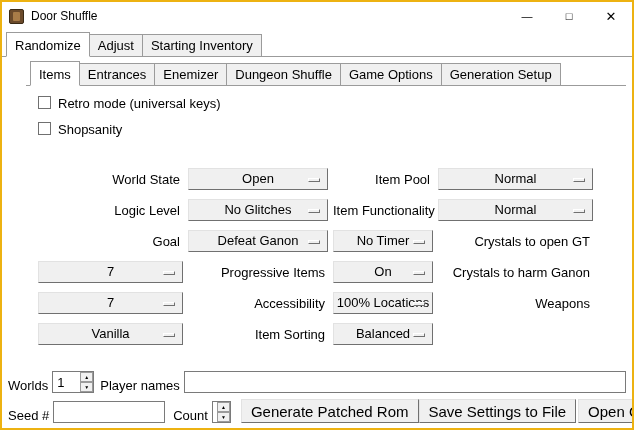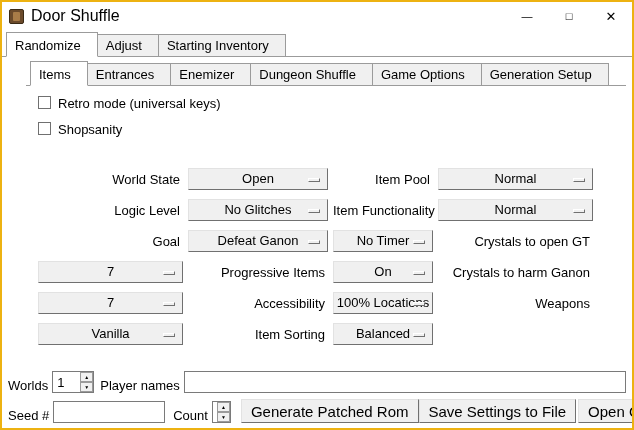--- a/index.html
+++ b/index.html
@@ -34,21 +34,21 @@
     position: relative;
     flex: 0 0 auto;
   }
   .app-icon::after {
     content: "";
     position: absolute;
     left: 3px; top: 2px; right: 3px; bottom: 2px;
     background: #a97c48;
     border-radius: 1px;
   }
-  .title-text { font-size: 16px; }
+  .title-text { font-size: 12px; }
   .win-controls { margin-left: auto; display: flex; height: 28px; }
   .win-btn {
     width: 42px; height: 28px;
     display: flex; align-items: center; justify-content: center;
     font-size: 11px;
     cursor: default;
   }
   .win-btn.close { font-size: 13px; }
   
   .tabbar {
@@ -57,21 +57,21 @@
     border-bottom: 1px solid #9b9b9b;
     padding-left: 4px;
     position: relative;
   }
   .outer-tabs { margin-top: 2px; }
   .inner-tabs { margin: 4px 6px 0 24px; }
   .tab {
     border: 1px solid #9b9b9b;
     border-bottom: none;
     background: #f0f0f0;
-    padding: 3px 16px 3px 8px;
+    padding: 3px 8px 3px 8px;
     margin-right: -1px;
     position: relative;
     white-space: nowrap;
     text-align: right;
   }
   .tab.active {
     background: #ffffff;
     padding-top: 5px;
     margin-bottom: -1px;
     border-bottom: 1px solid #ffffff;

